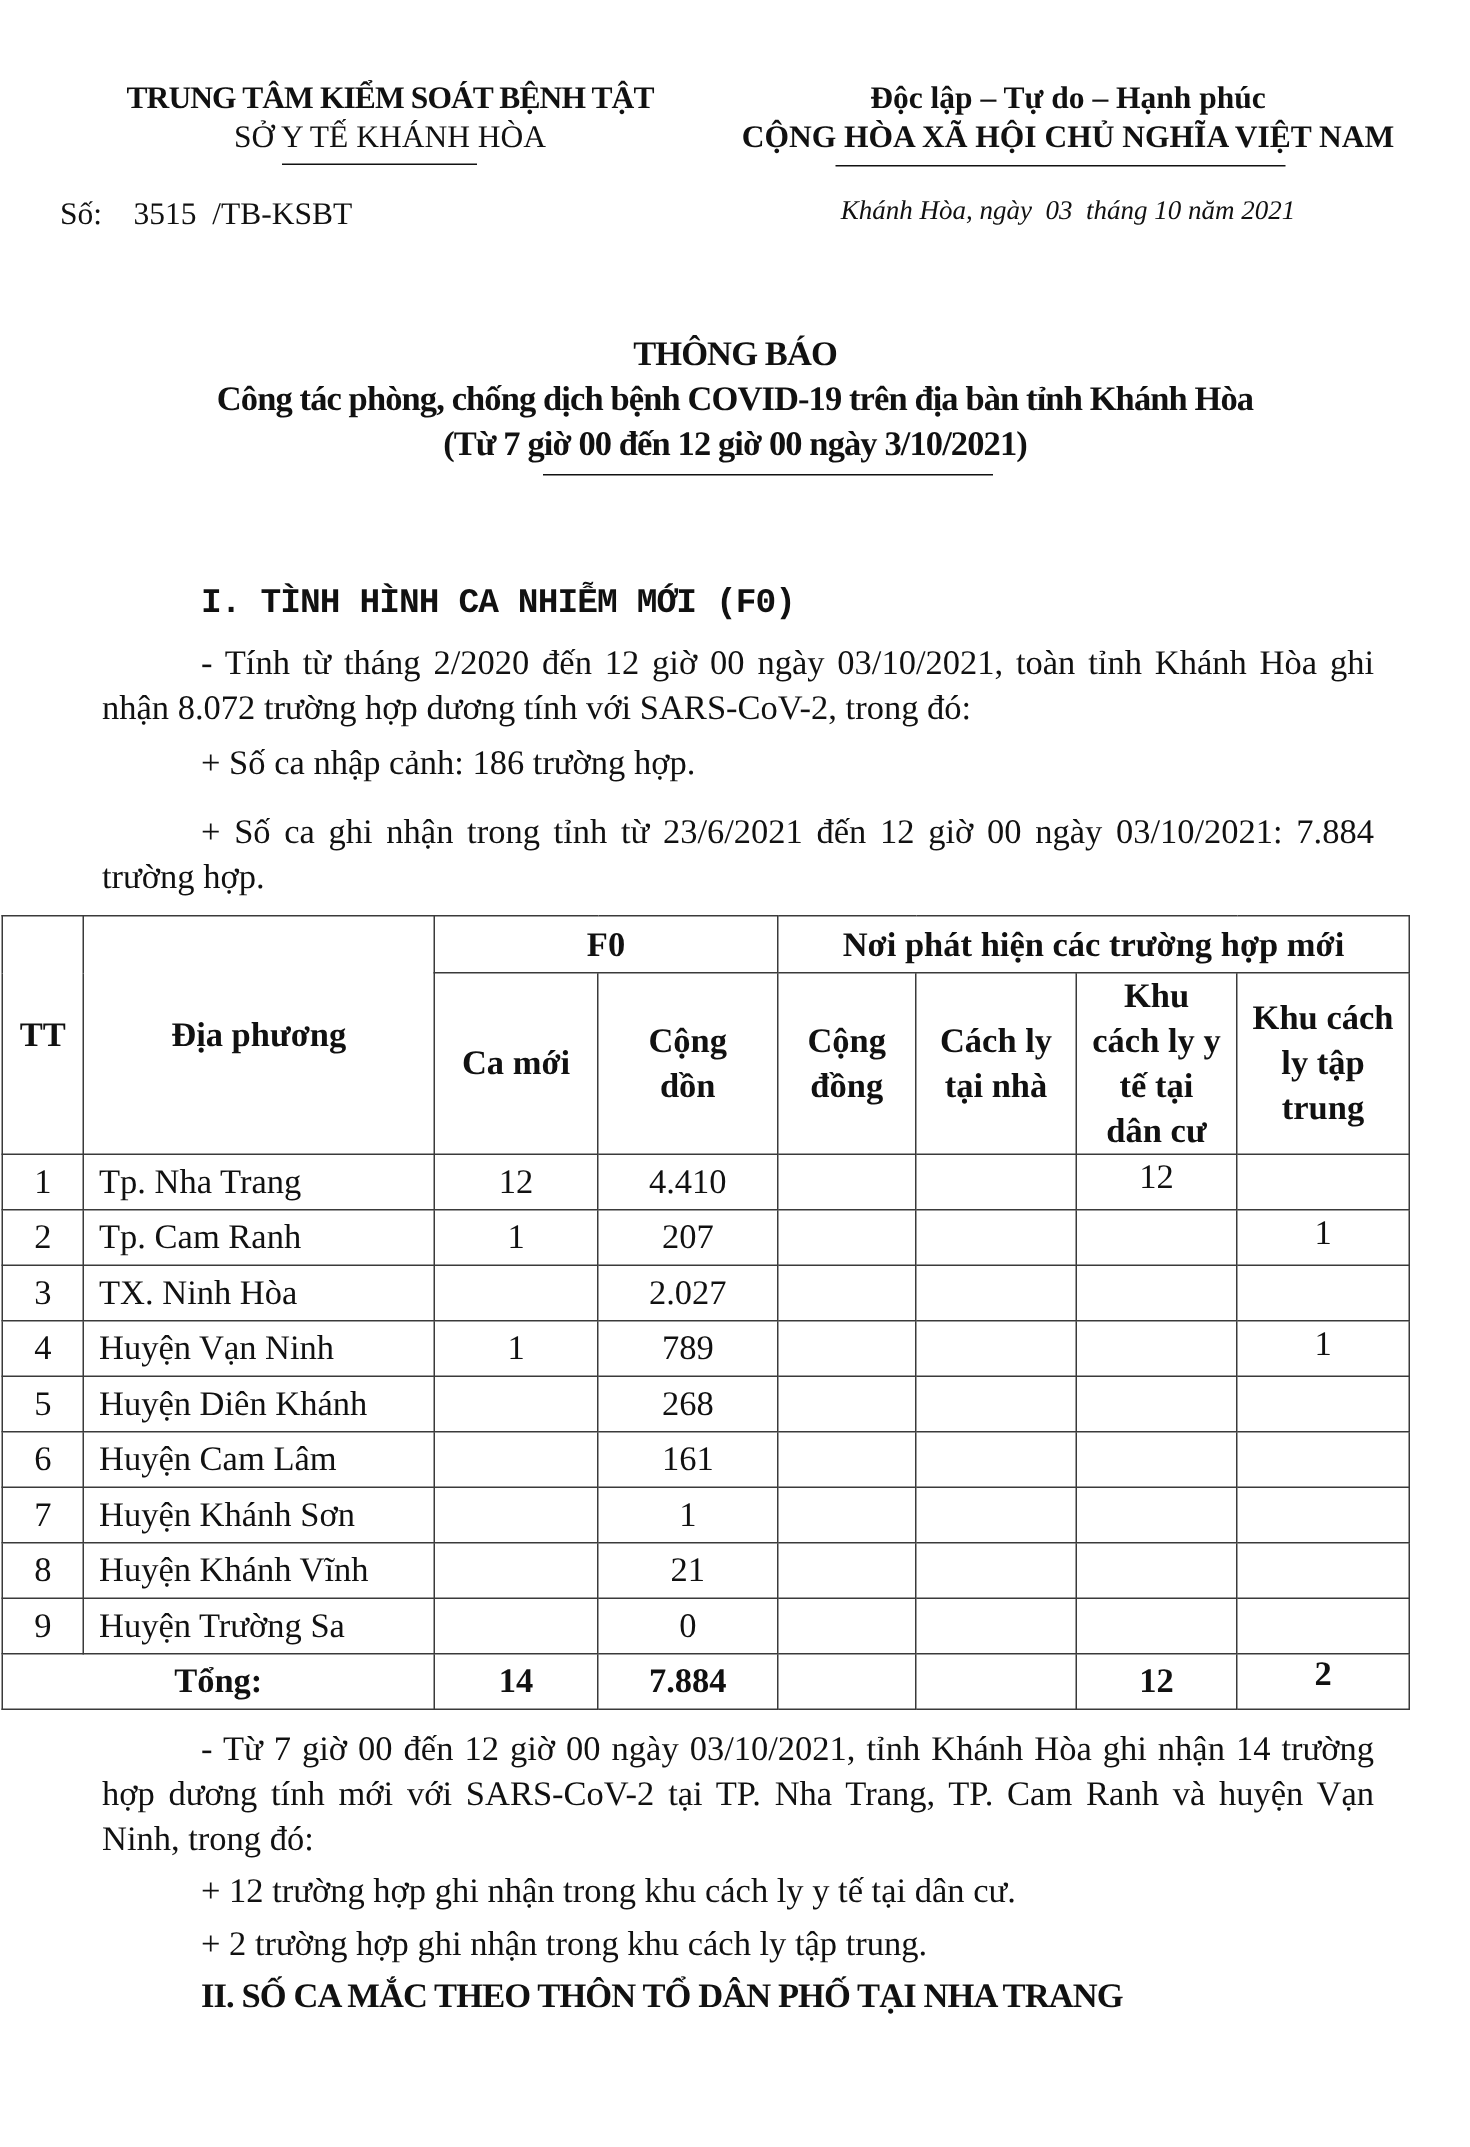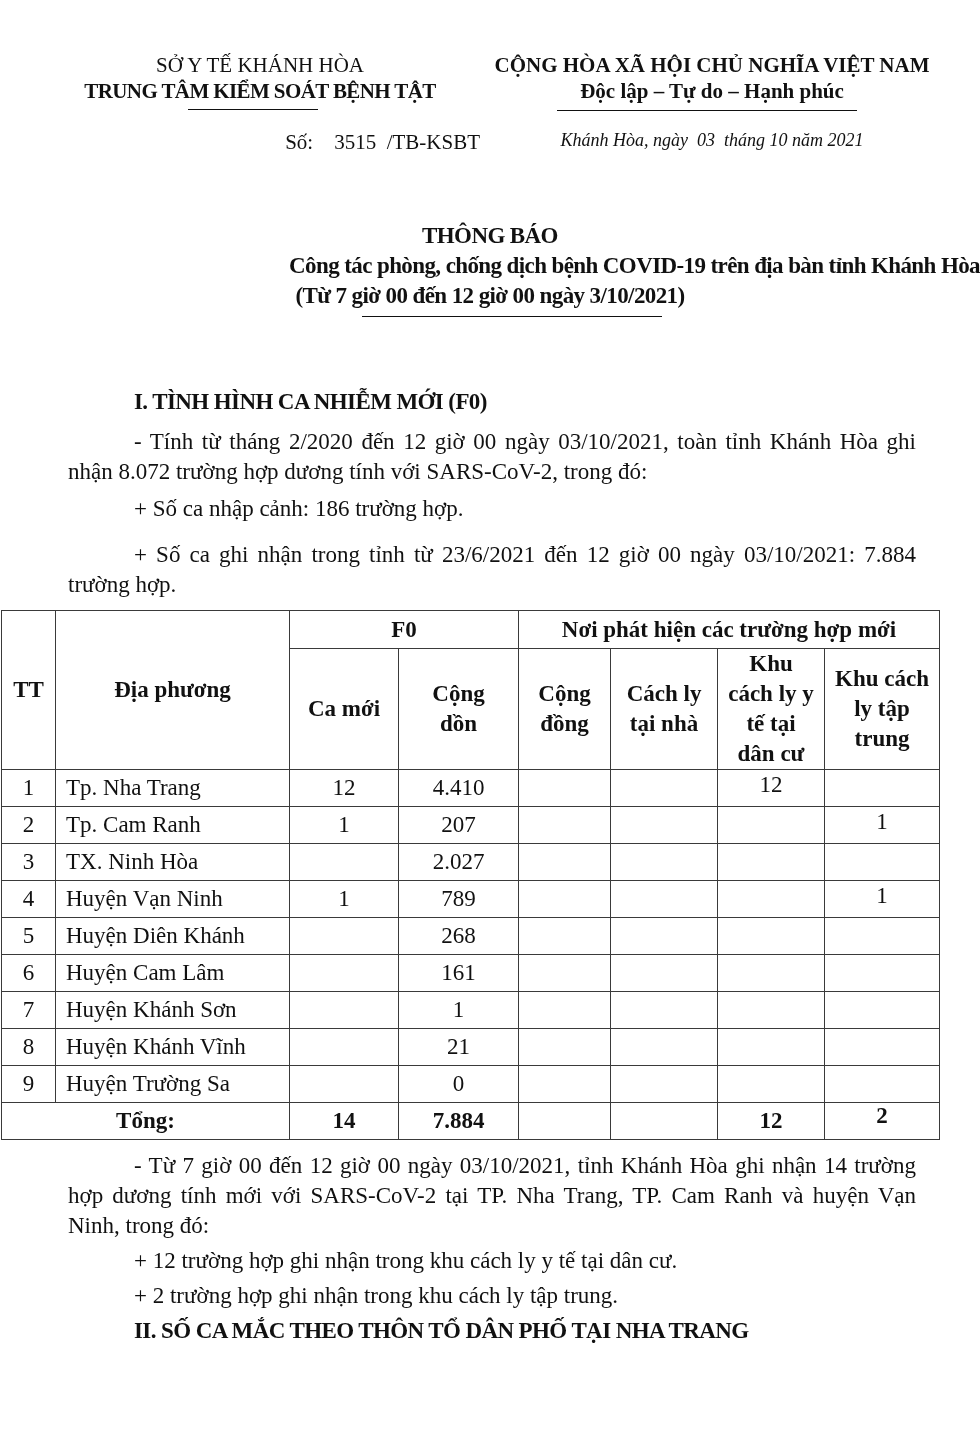--- a/index.html
+++ b/index.html
@@ -21,41 +21,41 @@
   table.data th { font-weight:bold; line-height:30px; }
   table.data td.name { text-align:left; padding-left:10px;margin-top:32px; }
   table.data tr.row td { height:36px; line-height:30px; }
   table.data tr.total td { font-weight:bold; height:36px; }
   .topv { vertical-align:top !important; }
 </style>
 </head>
 <body>
 
 <div class="abs hdr-left">
+  <div class="line1 bold cond">TRUNG TÂM KIỂM SOÁT BỆNH TẬT</div>
   <div class="line1">SỞ Y TẾ KHÁNH HÒA</div>
-  <div class="line1 bold cond">TRUNG TÂM KIỂM SOÁT BỆNH TẬT</div>
 </div>
 <div class="rule" style="left:188px;width:130px;top:109px;"></div>
-<div class="abs" style="left:40px;width:440px;top:130px;text-align:right;font-size:21px;white-space:pre;">Số:    3515  /TB-KSBT</div>
+<div class="abs" style="left:40px;width:440px;top:130px;text-align:left;font-size:21px;white-space:pre;">Số:    3515  /TB-KSBT</div>
 
 <div class="abs hdr-right">
+  <div class="line1 bold">Độc lập – Tự do – Hạnh phúc</div>
   <div class="line1 bold">CỘNG HÒA XÃ HỘI CHỦ NGHĨA VIỆT NAM</div>
-  <div class="line1 bold">Độc lập – Tự do – Hạnh phúc</div>
 </div>
 <div class="rule" style="left:557px;width:300px;top:110px;"></div>
 <div class="abs" style="left:462px;width:500px;top:130px;text-align:center;font-size:18px;font-style:italic;white-space:pre;">Khánh Hòa, ngày  03  tháng 10 năm 2021</div>
 
 <div class="abs title-block" style="top:221px;">
   <div class="p cond" style="line-height:30px;">THÔNG BÁO</div>
-  <div class="p cond" style="line-height:30px;text-align:right;">Công tác phòng, chống dịch bệnh COVID-19 trên địa bàn tỉnh Khánh Hòa</div>
+  <div class="p cond" style="line-height:30px;">Công tác phòng, chống dịch bệnh COVID-19 trên địa bàn tỉnh Khánh Hòa</div>
   <div class="p cond" style="line-height:30px;">(Từ 7 giờ 00 đến 12 giờ 00 ngày 3/10/2021)</div>
 </div>
 <div class="rule" style="left:362px;width:300px;top:316px;"></div>
 
-<div class="abs p bold cond" style="left:134px;top:387px;">I. TÌNH HÌNH CA NHIỄM MỚI (F0)</div>
+<div class="abs p bold cond" style="left:134px;top:387px;font-family:Liberation Mono, monospace;">I. TÌNH HÌNH CA NHIỄM MỚI (F0)</div>
 <div class="abs para indent" style="top:427px;">- Tính từ tháng 2/2020 đến 12 giờ 00 ngày 03/10/2021, toàn tỉnh Khánh Hòa ghi nhận 8.072 trường hợp dương tính với SARS-CoV-2, trong đó:</div>
 <div class="abs para indent" style="top:494px;">+ Số ca nhập cảnh: 186 trường hợp.</div>
 <div class="abs para indent" style="top:540px;">+ Số ca ghi nhận trong tỉnh từ 23/6/2021 đến 12 giờ 00 ngày 03/10/2021: 7.884 trường hợp.</div>
 
 <table class="data">
   <colgroup>
     <col style="width:54px">
       <col style="width:234px">
       <col style="width:109px">
       <col style="width:120px">

